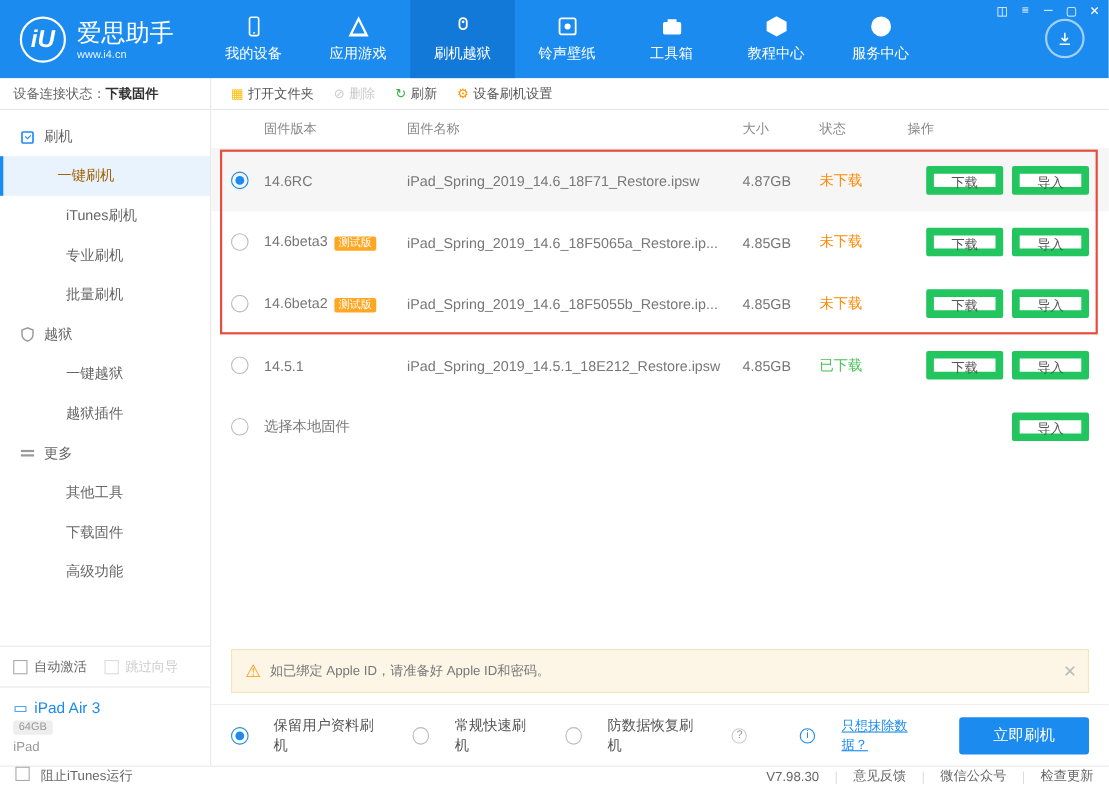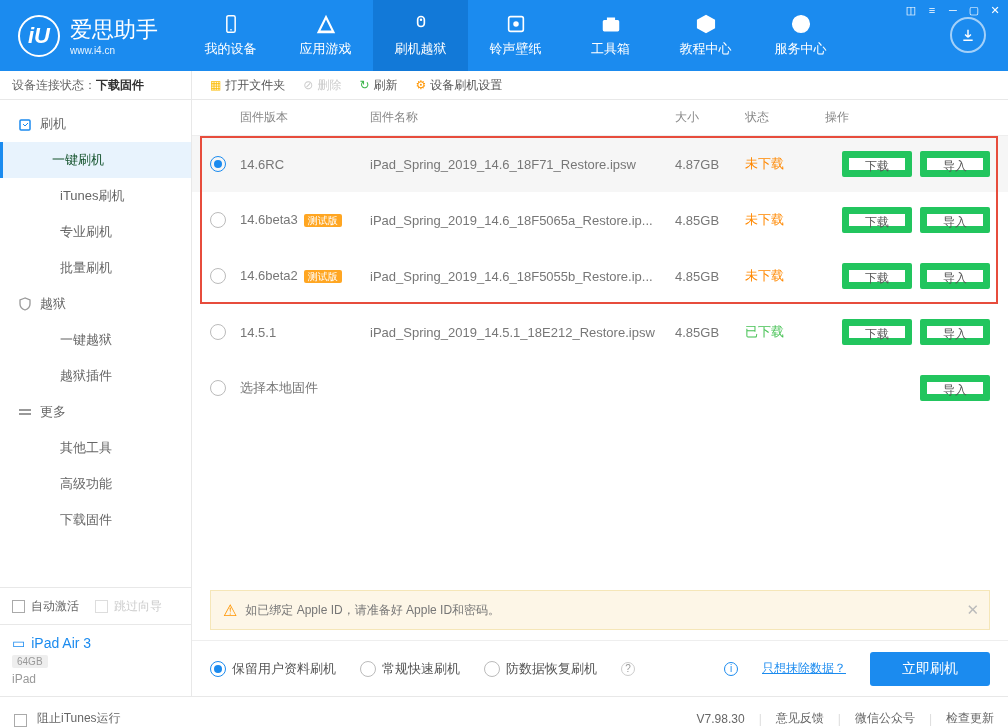--- a/index.html
+++ b/index.html
@@ -20,21 +20,21 @@
 .dl-circle { width: 36px; height: 36px; border: 2px solid rgba(255,255,255,.6); border-radius: 50%; display: flex; align-items: center; justify-content: center; margin: 17px 22px 0 10px; cursor: pointer; }
 
 .body-area { display: flex; height: 625px; }
 .sidebar { width: 192px; border-right: 1px solid #e8e8e8; display: flex; flex-direction: column; }
 .status-bar { height: 29px; display: flex; align-items: center; padding: 0 12px; font-size: 12px; border-bottom: 1px solid #e8e8e8; }
 .status-label { color: #666; }
 .status-val { color: #333; font-weight: bold; }
 .side-list { flex: 1; overflow: auto; padding-top: 6px; }
 .side-group { display: flex; align-items: center; height: 36px; padding-left: 18px; font-size: 13px; color: #666; cursor: pointer; gap: 8px; }
 .side-item { display: flex; align-items: center; height: 36px; padding-left: 60px; font-size: 13px; color: #666; cursor: pointer; }
-.side-item.active { background: #e8f3fd; color: #14532d; border-left: 3px solid #1b8bef; padding-left: 49px; }
+.side-item.active { background: #e8f3fd; color: #a16207; border-left: 3px solid #1b8bef; padding-left: 49px; }
 .g-icon { width: 14px; height: 14px; display: inline-flex; align-items: center; justify-content: center; }
 
 .side-bottom { border-top: 1px solid #e8e8e8; }
 .chkrow { display: flex; align-items: center; height: 36px; padding: 0 12px; font-size: 12px; color: #666; gap: 6px; }
 .chkbox { width: 13px; height: 13px; border: 1px solid #aaa; cursor: pointer; }
 .chkbox.dim { border-color: #ddd; }
 .device-box { padding: 10px 12px; border-top: 1px solid #e8e8e8; }
 .dev-name { color: #1b8bef; font-size: 14px; font-weight: 500; display: flex; align-items: center; gap: 6px; }
 .dev-cap { display: inline-block; background: #eee; color: #999; font-size: 10px; padding: 1px 5px; border-radius: 2px; margin-top: 3px; }
 .dev-type { color: #999; font-size: 12px; margin-top: 3px; }
@@ -61,27 +61,27 @@
 .rbtn.on::after { content:''; width: 8px; height: 8px; background:#1b8bef; border-radius:50%; }
 .badge { background: #ffa622; color: #fff; font-size: 10px; padding: 1px 4px; border-radius: 2px; margin-left: 6px; }
 .st-red { color: #ff8800; }
 .st-grn { color: #47c255; }
 .aBtn { width: 70px; height: 26px; border: 7px solid #22c55e; background: #fff; font-size: 12px; cursor: pointer; border-radius: 2px; color: #555; }
 .ops { display: flex; gap: 8px; }
 
 .tip-bar { height: 40px; background: #fdf6e7; border: 1px solid #f5e6b8; margin: 0 18px; display: flex; align-items: center; padding: 0 12px; font-size: 12px; color: #777; position: relative; }
 .tip-close { position: absolute; right: 10px; color: #bbb; cursor: pointer; font-size: 15px; }
 .mode-bar { height: 56px; display: flex; align-items: center; padding: 0 18px; gap: 24px; font-size: 13px; border-top: 1px solid #eee; margin-top: 10px; }
-.m-radio { display: flex; align-items: center; gap: 6px; cursor: pointer; color: #555; }
+.m-radio { display: flex; align-items: center; gap: 23px; cursor: pointer; color: #555; }
 .flash-btn { margin-left: auto; width: 120px; height: 34px; background: #1b8bef; color: #fff; border: none; border-radius: 3px; font-size: 14px; cursor: pointer; }
 .link-blue { color: #1b8bef; cursor: pointer; font-size: 12px; }
 .qmark { width: 14px; height: 14px; border: 1px solid #ccc; border-radius: 50%; display: inline-flex; align-items: center; justify-content: center; font-size: 10px; color: #999; }
 .info-ic { width:14px; height:14px; border:1.5px solid #1b8bef; border-radius:50%; display:inline-flex; align-items:center; justify-content:center; color:#1b8bef; font-size:10px; }
 
-.footer { height: 31px; border-top: 1px solid #e8e8e8; display: flex; align-items: flex-end; padding: 0 14px; font-size: 12px; color: #666; gap: 10px; }
+.footer { height: 31px; border-top: 1px solid #e8e8e8; display: flex; align-items: flex-start; padding: 0 14px; font-size: 12px; color: #666; gap: 10px; }
 .footer .sep { color: #ddd; }
 .footer-right { margin-left: auto; display: flex; align-items: center; gap: 14px; }
 </style>
 </head>
 <body>
 
 <div class="header">
   <div class="win-controls">
     <div class="win-btn">◫</div>
     <div class="win-btn">≡</div>
@@ -200,22 +200,22 @@
         <div class="side-group">
           <span class="g-icon">
             <svg width="14" height="14">
               <rect x="1" y="4" width="12" height="2" fill="#999"></rect>
               <rect x="1" y="8" width="12" height="2" fill="#999"></rect>
             </svg>
           </span>
           <span>更多</span>
         </div>
         <div class="side-item">其他工具</div>
+        <div class="side-item">下载固件</div>
         <div class="side-item">高级功能</div>
-        <div class="side-item">下载固件</div>
       </div>
     <div class="side-bottom">
       <div class="chkrow">
         <span class="chkbox"></span>
         <span>自动激活</span>
         <span class="chkbox dim" style="margin-left:10px"></span>
         <span style="color:#ccc">跳过向导</span>
       </div>
       <div class="device-box">
         <div class="dev-name">

